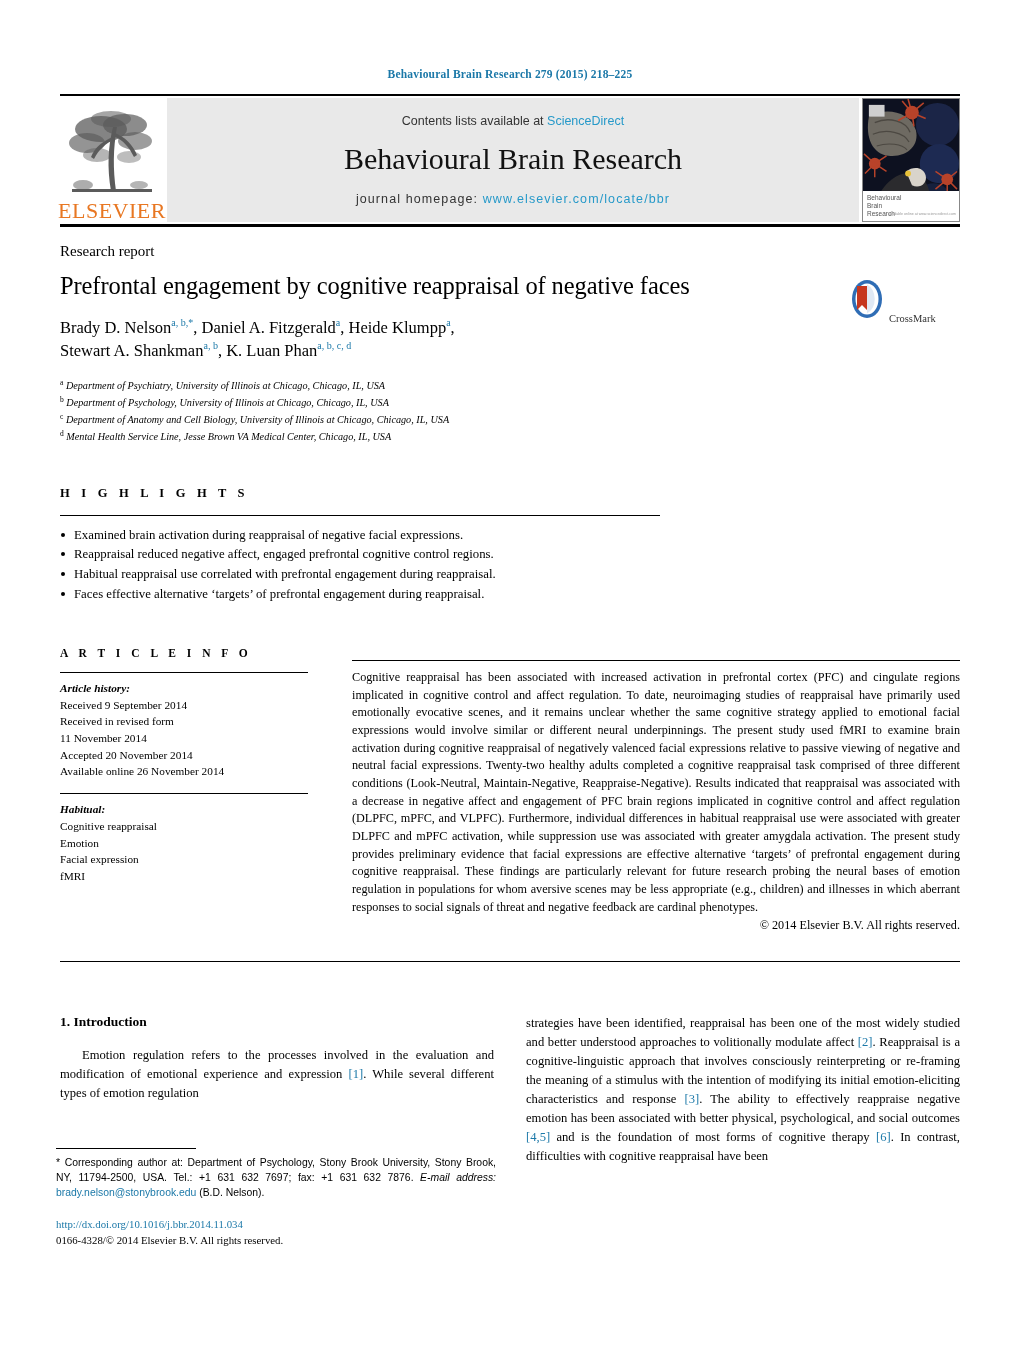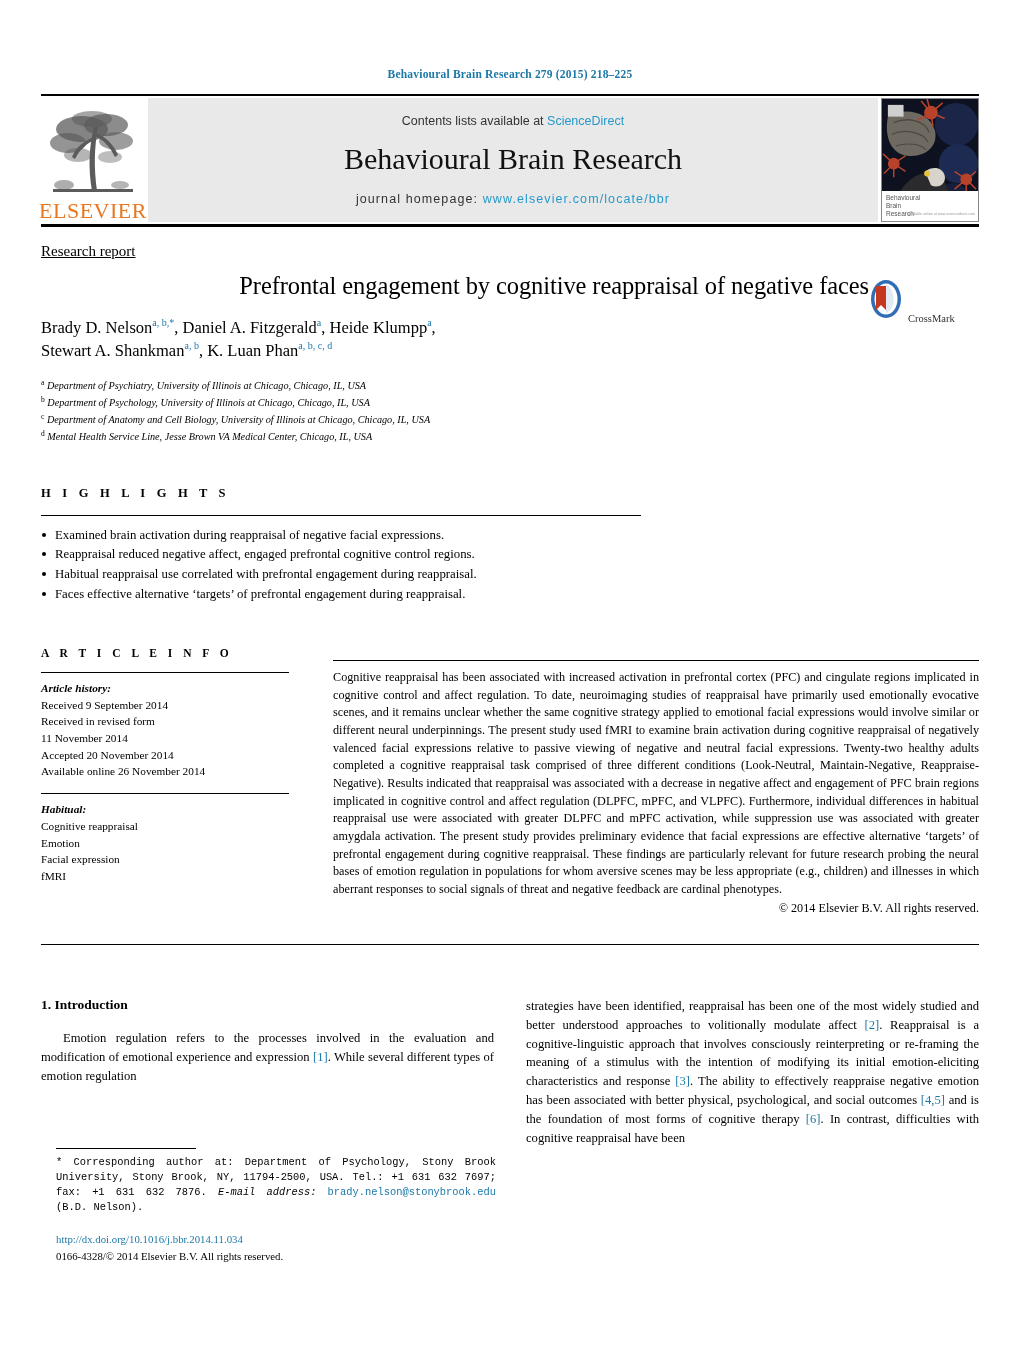--- a/index.html
+++ b/index.html
@@ -13,21 +13,21 @@
     font-family: "Liberation Serif", serif;
     color: #000000;
     position: relative;
     overflow: hidden;
   }
   .page {
     position: relative;
     width: 1020px;
     height: 1081px;
     box-sizing: border-box;
-    padding: 0 41px;
+    padding: 0 60px;
   }
 
   
   .running-head {
     text-align: center;
     color: #1b78a8;
     font-family: "Liberation Serif", serif;
     font-weight: bold;
     font-size: 11.5px;
     letter-spacing: .2px;
@@ -118,36 +118,34 @@
   }
   .masthead-rule {
     border-bottom: 3px solid #000;
   }
 
   
   .section-kind {
     font-family: "Liberation Serif", serif;
     font-size: 15px;
     margin-top: 16px;
-    text-decoration: underline;
   }
   .title-row {
     display: flex;
     align-items: flex-start;
     margin-top: 12px;
   }
   .title-block { flex: 1 1 auto; }
   h1.article-title {
     font-family: "Liberation Serif", serif;
     font-size: 24.5px;
     font-weight: normal;
     margin: 0;
     line-height: 1.15;
     letter-spacing: -.1px;
-    text-align: right;
   }
   .authors {
     font-family: "Liberation Serif", serif;
     font-size: 16.5px;
     margin-top: 16px;
     line-height: 1.38;
   }
   .authors sup { color: #1b78a8; font-size: 10px; }
   .crossmark {
     flex: 0 0 110px;
@@ -276,21 +274,21 @@
     left: 56px;
     top: 1148px;
     width: 440px;
   }
   .fn-rule {
     border-top: 1px solid #000;
     width: 140px;
     margin-bottom: 6px;
   }
   .fn-text {
-    font-family: Liberation Mono, monospace;
+    font-family: Liberation Sans, sans-serif;
     font-size: 10.4px;
     line-height: 1.45;
     text-align: justify;
   }
   .fn-text .star { }
   .fn-email-lbl { font-style: italic; }
   .fn-link { color: #1b78a8; }
   .doi-block {
     margin-top: 16px;
     font-family: "Liberation Serif", serif;

